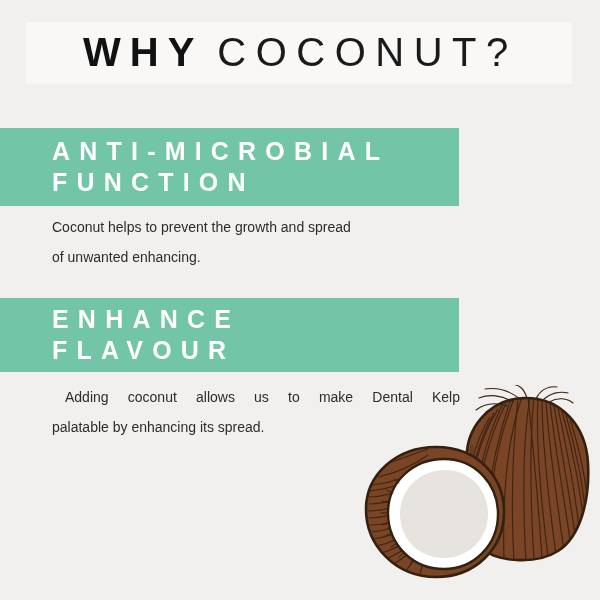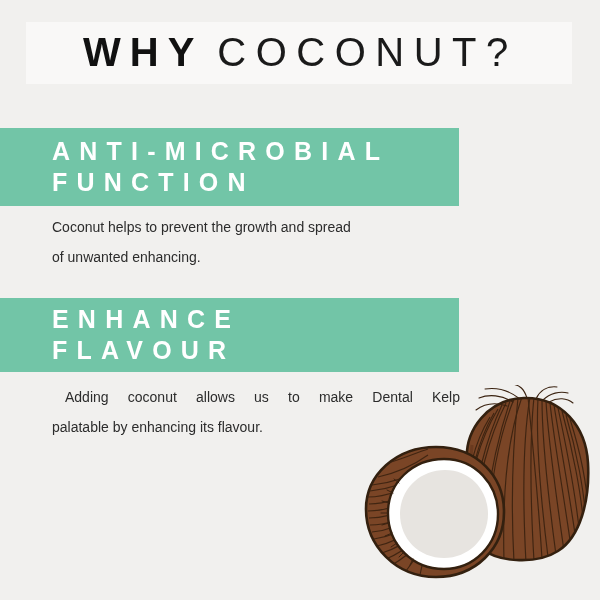--- a/index.html
+++ b/index.html
@@ -137,21 +137,21 @@
     <span class="line">of unwanted enhancing.</span>
   </div>
 
   <div class="band band-2">
     <span class="band-line">ENHANCE</span>
     <span class="band-line">FLAVOUR</span>
   </div>
 
   <div class="para para-2">
     <span class="line justified">Adding coconut allows us to make Dental Kelp</span>
-    <span class="line last-line">palatable by enhancing its flavour.</span>
+    <span class="line last-line">palatable by enhancing its spread.</span>
   </div>
 
   <svg class="coconut-art" viewBox="0 0 248 200" xmlns="http://www.w3.org/2000/svg">
     <defs>
       <clipPath id="wholeClip">
         <path d="M115 78 C112 44 137 14 172 13 C210 12 234 42 236 78 C238 116 228 152 206 166
                  C186 179 148 178 130 164 C112 150 117 108 115 78 Z"></path>
       </clipPath>
       <clipPath id="halfClip">
         <path d="M14 124 C14 90 44 62 84 62 C126 62 152 92 152 127 C152 163 124 192 84 192

